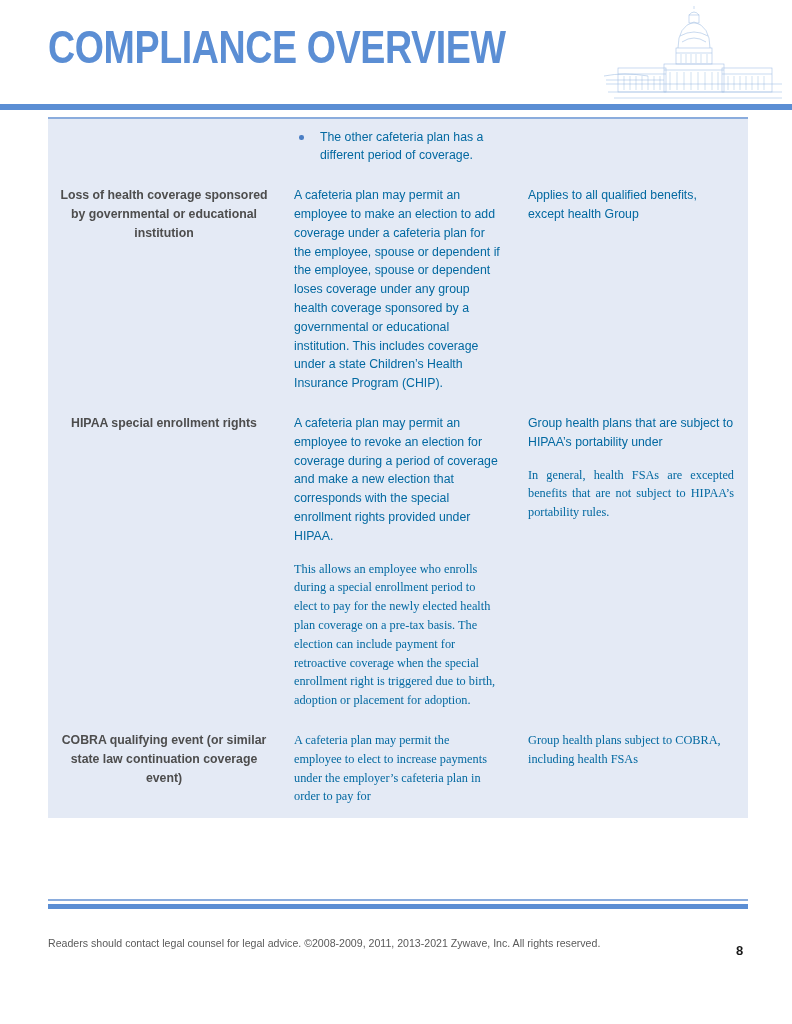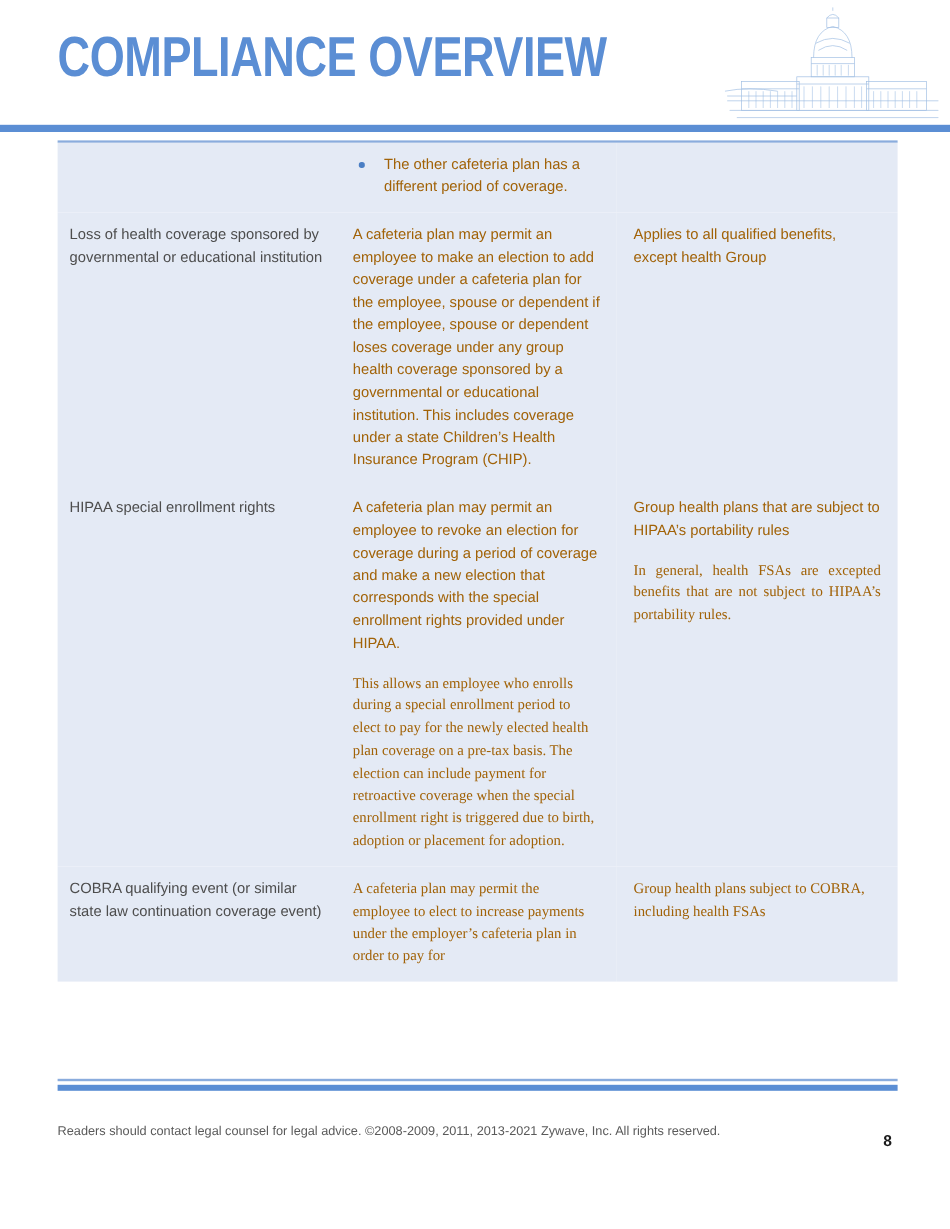--- a/index.html
+++ b/index.html
@@ -73,24 +73,25 @@
     border: 0;
   }
   col.c1 { width: 232px; }
   col.c2 { width: 234px; }
   col.c3 { width: 234px; }
 
   .cell {
     padding: 9px 14px 12px 14px;
     font-size: 12.3px;
     line-height: 18.8px;
-    color: #a16207;
+    color: #0369a1;
   }
   .cell.desc {
-    font-weight: normal;
+    text-align: center;
+    font-weight: bold;
     color: #4d4d4d;
     padding-left: 10px;
     padding-right: 10px;
   }
   .cell p { margin: 0 0 14px 0; }
   .cell p:last-child { margin-bottom: 0; font-family: Liberation Serif, serif; }
   .cell p.justify { text-align: justify; }
 
   .row-top-rule > td {
     border-top: 1.6px solid #8aacdd;
@@ -308,21 +309,21 @@
           <div class="cell desc">HIPAA special enrollment rights</div>
         </td>
         <td class="col-sep">
           <div class="cell">
             <p>A cafeteria plan may permit an employee to revoke an election for coverage during a period of coverage and make a new election that corresponds with the special enrollment rights provided under HIPAA.</p>
             <p>This allows an employee who enrolls during a special enrollment period to elect to pay for the newly elected health plan coverage on a pre-tax basis. The election can include payment for retroactive coverage when the special enrollment right is triggered due to birth, adoption or placement for adoption.</p>
           </div>
         </td>
         <td class="col-sep">
           <div class="cell">
-            <p>Group health plans that are subject to HIPAA’s portability rules</p>
+            <p>Group health plans that are subject to HIPAA’s portability under</p>
             <p class="justify">In general, health FSAs are excepted benefits that are not subject to HIPAA’s portability rules.</p>
           </div>
         </td>
       </tr>
 
       <tr class="row-top-rule">
         <td>
           <div class="cell desc">COBRA qualifying event (or similar state law continuation coverage event)</div>
         </td>
         <td class="col-sep">

